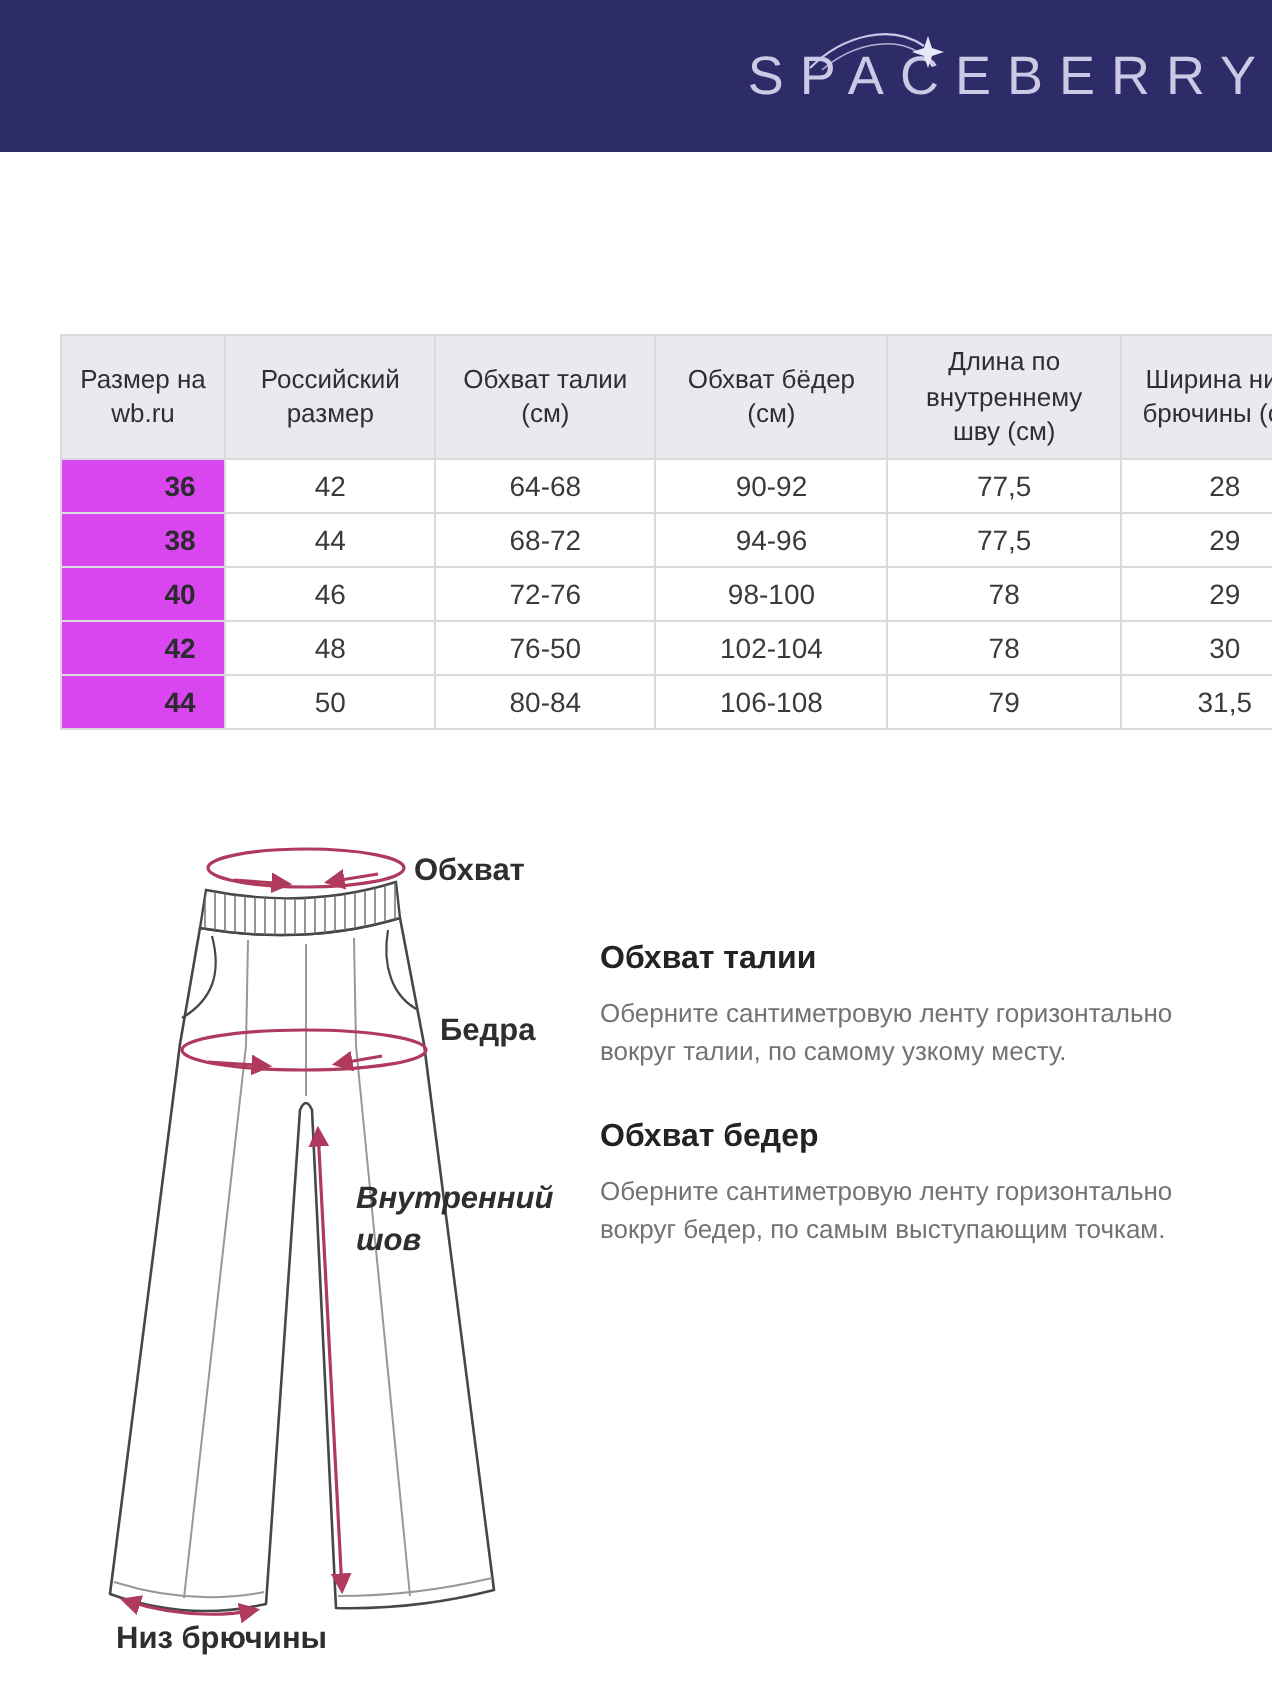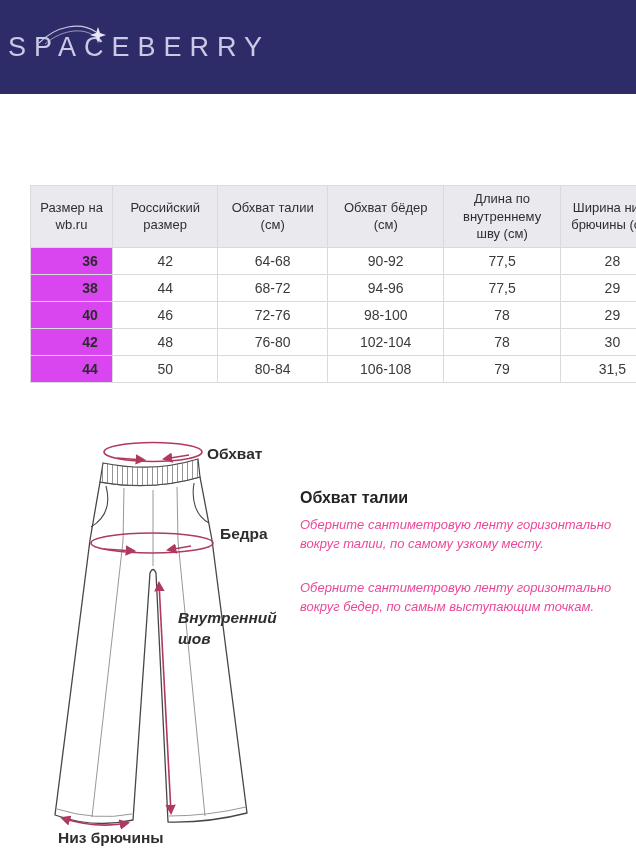--- a/index.html
+++ b/index.html
@@ -1,19 +1,19 @@
 <!DOCTYPE html>
 <html><head>
 <meta charset="utf-8">
 <style>
   * { margin:0; padding:0; box-sizing:border-box; }
   html,body { width:636px; height:848px; background:#ffffff; font-family:"Liberation Sans",sans-serif; overflow:hidden; }
 
   
-  .brand-header { height:94px; background:#2e2c68; display:flex; align-items:center; justify-content:flex-start; }
+  .brand-header { height:76px; background:#2e2c68; display:flex; align-items:center; justify-content:flex-end; }
   .logo-wrap { position:relative; }
   .logo-text { color:#cdc8e6; font-size:27px; font-weight:400; letter-spacing:8px; padding-left:8px; }
   .comet { position:absolute; top:-13px; left:36px; }
 
   
   .size-table { border-collapse:collapse; margin:91px 0 0 30px; width:635px; table-layout:fixed; }
   .size-table th, .size-table td { border:1px solid #d9d9de; text-align:center; vertical-align:middle; }
   .size-table th { background:#eaeaee; font-weight:400; font-size:13px; color:#2f2f33; height:56px; padding:4px 6px; line-height:1.35; }
   .size-table td { font-size:14px; color:#3a3a3e; height:27px; padding:2px 4px; background:#ffffff; }
   .size-table td:first-child { background:#d946ef; font-weight:bold; color:#2b2b2e;padding-left:41px; }
@@ -27,21 +27,21 @@
   .dlabel.hips  { left:200px; top:102px; }
   .dlabel.inseam{ left:158px; top:184px; width:104px; line-height:21px;font-style:italic; }
   .dlabel.hem   { left:38px;  top:406px; }
 
   .info { width:322px; padding-top:42px; }
   .model-info { margin-bottom:16px; }
   .model-line { font-size:15.5px; line-height:28px; color:#28282b; }
   .model-line .lbl { font-weight:bold; margin-right:5px; }
   .section { margin-top:24px; }
   .section h3 { font-size:16px; font-weight:bold; color:#232326; margin-bottom:8px; }
-  .section p { font-size:13px; line-height:1.5; color:#ec4899;font-style:italic; }
+  .section p { font-size:13px; line-height:1.5; color:#737373; }
 </style>
 </head>
 <body>
 
 <header class="brand-header">
   <div class="logo-wrap">
     <svg class="comet" width="74" height="30" viewBox="0 0 74 30">
       <path d="M3,24 C20,7 44,2 60,13" fill="none" stroke="#cdc8e6" stroke-width="1.1"></path>
       <path d="M9,25 C24,12 44,8 57,16" fill="none" stroke="#cdc8e6" stroke-width="0.8" opacity="0.85"></path>
       <path d="M62,8 L64,14 L70,16 L64,18 L62,24 L60,18 L54,16 L60,14 Z" fill="#e9e6f6"></path>
@@ -90,21 +90,21 @@
       <td>40</td>
       <td>46</td>
       <td>72-76</td>
       <td>98-100</td>
       <td>78</td>
       <td>29</td>
     </tr>
     <tr>
       <td>42</td>
       <td>48</td>
-      <td>76-80</td>
+      <td>76-50</td>
       <td>102-104</td>
       <td>78</td>
       <td>30</td>
     </tr>
     <tr>
       <td>44</td>
       <td>50</td>
       <td>80-84</td>
       <td>106-108</td>
       <td>79</td>
@@ -167,18 +167,19 @@
 
   <div class="info">
 
 
     <div class="section">
       <h3>Обхват талии</h3>
       <p>Оберните сантиметровую ленту горизонтально вокруг талии, по самому узкому месту.</p>
     </div>
 
     <div class="section">
+      <h3>Обхват бедер</h3>
       <p>Оберните сантиметровую ленту горизонтально вокруг бедер, по самым выступающим точкам.</p>
     </div>
 
 
   </div>
 </section>
 
 </body></html>

